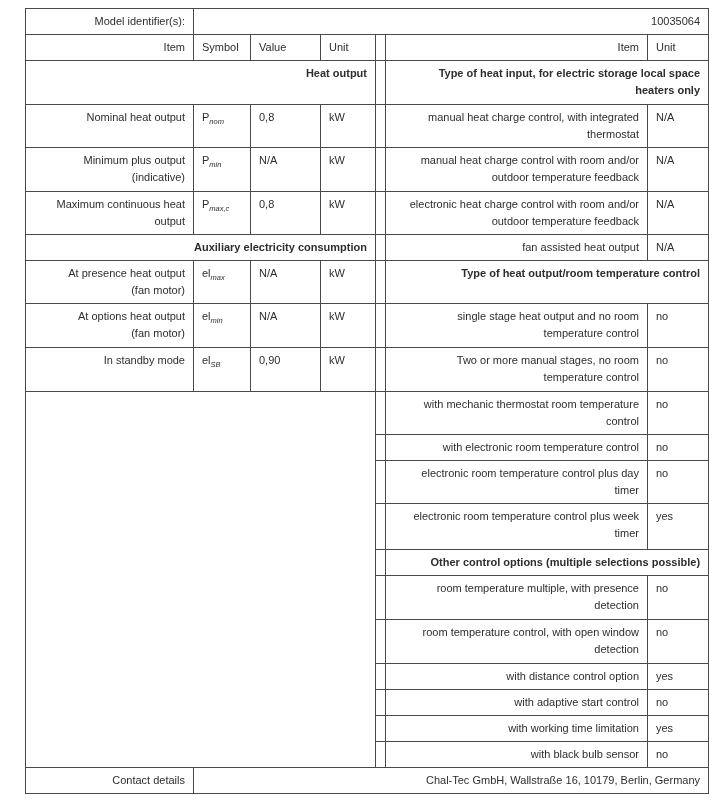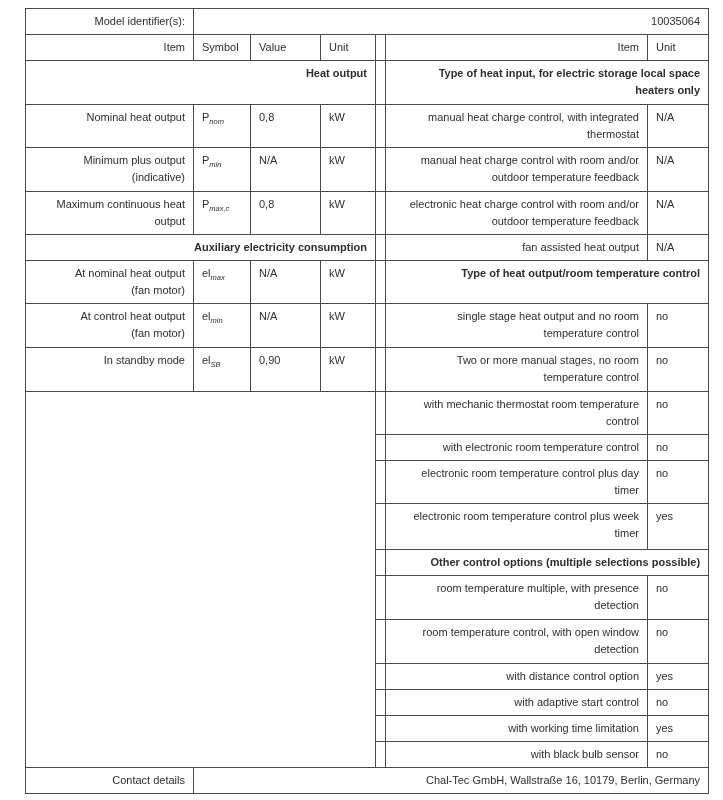--- a/index.html
+++ b/index.html
@@ -122,31 +122,31 @@
   </tr>
 
   <tr class="h22">
     <td class="item b" colspan="4">Auxiliary electricity consumption</td>
     <td class="gap"></td>
     <td class="item pre">fan assisted heat output</td>
     <td class="c ru">N/A</td>
   </tr>
 
   <tr class="h45">
-    <td class="item pre">At nominal heat output
+    <td class="item pre">At presence heat output
 (fan motor)</td>
     <td class="c sym"><span>el</span><sub>max</sub></td>
     <td class="c val">N/A</td>
     <td class="c">kW</td>
     <td class="gap"></td>
     <td class="item b" colspan="2">Type of heat output/room temperature control</td>
   </tr>
 
   <tr class="h44">
-    <td class="item pre">At control heat output
+    <td class="item pre">At options heat output
 (fan motor)</td>
     <td class="c sym"><span>el</span><sub>min</sub></td>
     <td class="c val">N/A</td>
     <td class="c">kW</td>
     <td class="gap"></td>
     <td class="item pre">single stage heat output and no room
 temperature control</td>
     <td class="c ru">no</td>
   </tr>
 

